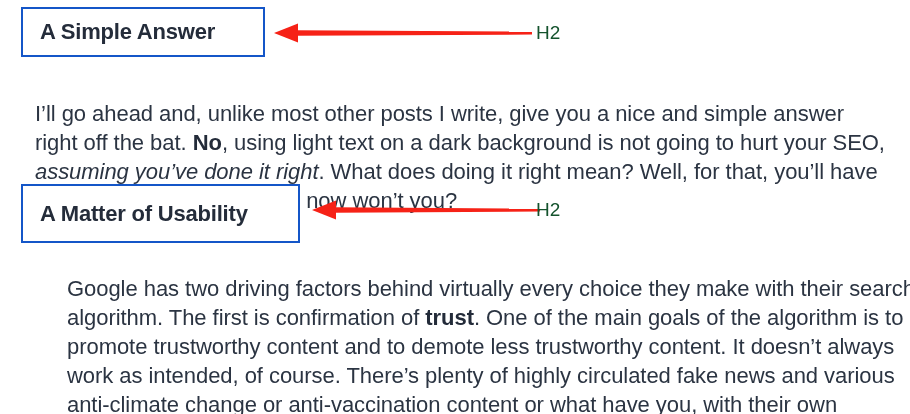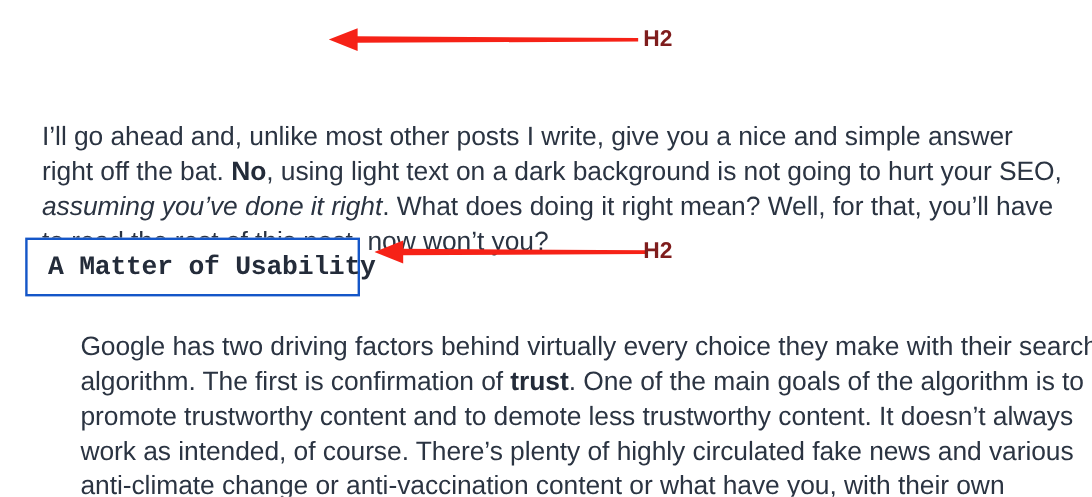--- a/index.html
+++ b/index.html
@@ -38,38 +38,38 @@
   .heading-box .heading-text {
     font-size: 22px;
     font-weight: 700;
     letter-spacing: -0.2px;
     color: #242c3a;
     white-space: nowrap;
     line-height: 1;
   }
 
   #heading-box-1 { left: 21px; top: 7px;   width: 244px; height: 50px; }
-  #heading-box-2 { left: 21px; top: 198px; width: 279px; height: 49px; font-family: Liberation Mono, monospace; }
+  #heading-box-2 { left: 21px; top: 184px; width: 279px; height: 59px; }
 
   
   .annotation-arrow {
     position: absolute;
     height: 22px;
   }
   .annotation-arrow svg { display: block; }
 
   #arrow-1 { left: 274px; top: 22px; width: 258px; }
   #arrow-2 { left: 312px; top: 199px; width: 228px; }
 
   
   .annotation-label {
     position: absolute;
     font-size: 19px;
-    font-weight: 700;
-    color: #7f1d1d;
+    font-weight: 400;
+    color: #14532d;
     letter-spacing: 0px;
     line-height: 1;
     white-space: nowrap;
   }
   #h2-label-1 { left: 536px; top: 23px; }
   #h2-label-2 { left: 536px; top: 200px; }
 
   
   .body-paragraph {
     position: absolute;
@@ -85,20 +85,23 @@
   #paragraph-2 { top: 252px; margin-left: 32px; }
 
   .body-paragraph b { font-weight: 700; color: #232b39; }
   .body-paragraph i { font-style: italic; }
 </style>
 </head>
 <body>
 
 <div id="article">
 
+  <div class="heading-box" id="heading-box-1">
+    <span class="heading-text">A Simple Answer</span>
+  </div>
 
   <div class="annotation-arrow" id="arrow-1">
     <svg width="258" height="22" viewBox="0 0 258 22" xmlns="http://www.w3.org/2000/svg">
       <polygon points="0,11 24,1.5 24,20.5" fill="#f62217"></polygon>
       <polygon points="22,8.3 258,9.6 258,12.6 22,13.7" fill="#f62217"></polygon>
     </svg>
   </div>
 
   <div class="annotation-label" id="h2-label-1">H2</div>
 

